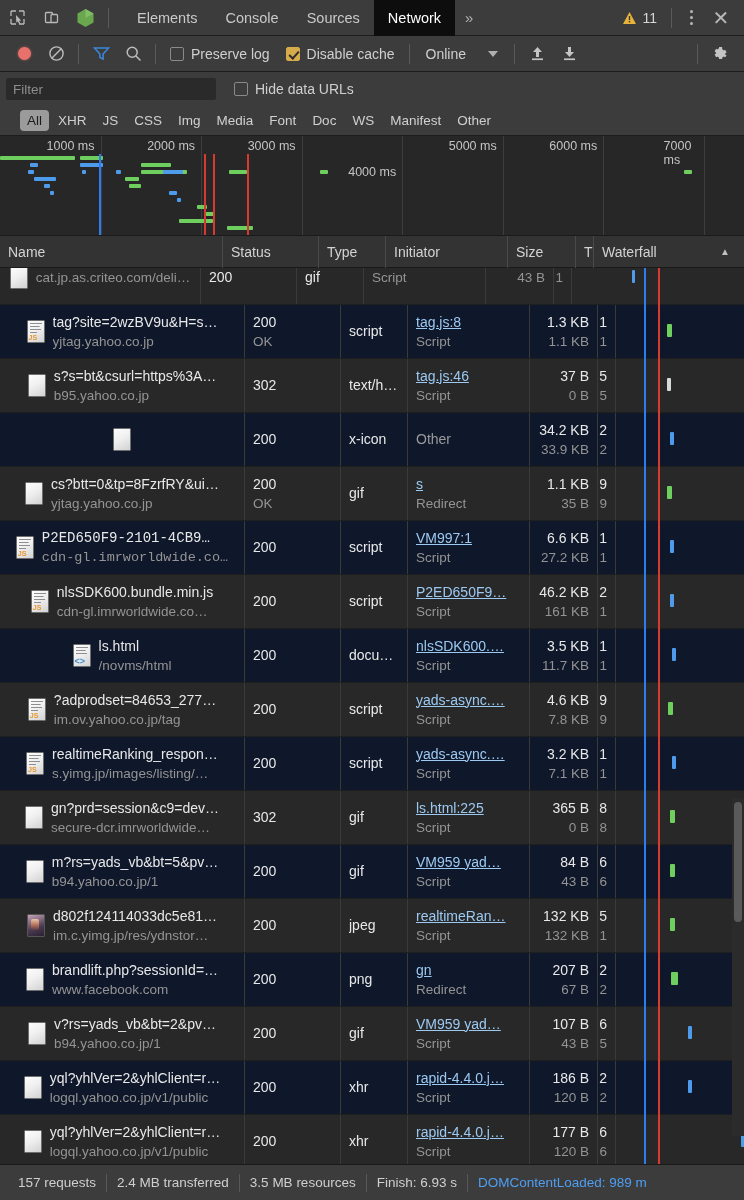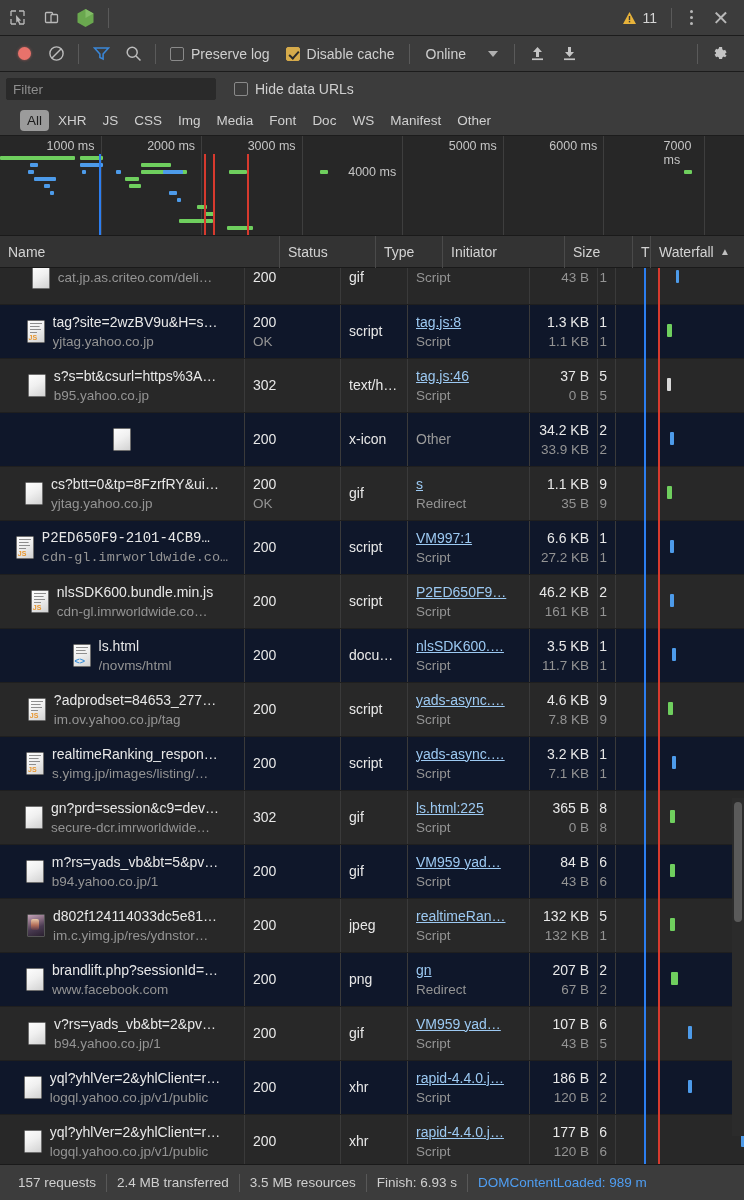--- a/index.html
+++ b/index.html
@@ -217,20 +217,27 @@
       </svg>
     </div>
     <div class="tb-icon">
       <svg width="19" height="20" viewBox="0 0 19 20">
         <polygon points="9.5,1 17.5,5.5 17.5,14.5 9.5,19 1.5,14.5 1.5,5.5" fill="#6aa84f"></polygon>
         <polygon points="9.5,1 17.5,5.5 9.5,10" fill="#83bd68"></polygon>
       </svg>
     </div>
     <div class="vsep"></div>
 
+    <div class="tabs">
+      <div class="tab">Elements</div>
+      <div class="tab">Console</div>
+      <div class="tab">Sources</div>
+      <div class="tab active">Network</div>
+      <div class="tab tab-more">»</div>
+    </div>
 
     <div class="tb-right">
       <div class="warn-group">
         <svg width="15" height="14" viewBox="0 0 15 14">
           <polygon points="7.5,1 14,13 1,13" fill="#e8b33a"></polygon>
           <rect x="6.8" y="5" width="1.4" height="4.2" fill="#3a3a3a"></rect>
           <rect x="6.8" y="10" width="1.4" height="1.4" fill="#3a3a3a"></rect>
         </svg>
         <span class="warn-count">11</span>
       </div>
@@ -366,21 +373,21 @@
       <div class="ov-bar" style="left: 227.222px; width: 26.1405px; top: 90px; background: rgb(111, 207, 94);"></div>
       <div class="ov-bar" style="left: 319.719px; width: 8.04324px; top: 34px; background: rgb(111, 207, 94);"></div>
       <div class="ov-bar" style="left: 683.676px; width: 8.04324px; top: 34px; background: rgb(111, 207, 94);"></div>
       <div class="ov-vline" style="left: 99.4346px; background: rgb(44, 126, 240);"></div>
       <div class="ov-vline" style="left: 204.097px; background: rgb(215, 58, 46);"></div>
       <div class="ov-vline" style="left: 213.146px; background: rgb(215, 58, 46);"></div>
       <div class="ov-vline" style="left: 246.827px; background: rgb(215, 58, 46);"></div>
     </div>
 
   <div class="thead" id="thead">
-      <div class="th" style="width: 280px;">
+      <div class="th" style="width: 223px;">
         <span>Name</span>
       </div>
       <div class="th" style="width: 96px;">
         <span>Status</span>
       </div>
       <div class="th" style="width: 67px;">
         <span>Type</span>
       </div>
       <div class="th" style="width: 122px;">
         <span>Initiator</span>
@@ -393,21 +400,21 @@
       </div>
       <div class="th waterfall">
         <span>Waterfall</span>
         <span class="sort-arrow">▲</span>
       </div>
     </div>
 
   <div class="tbody" id="tbody">
     <div class="rows" id="rows">
         <div class="row odd">
-          <div class="cell name" style="width: 245px;">
+          <div class="cell name" style="width: 201px;">
             <span class="ficon "></span>
             <div class="name-txts">
               <div class="l2">cat.jp.as.criteo.com/deli…</div>
             </div>
           </div>
           <div class="cell " style="width: 96px;">
             <div class="l1">200</div>
           </div>
           <div class="cell " style="width: 67px;">
             <div class="l1">gif</div>

